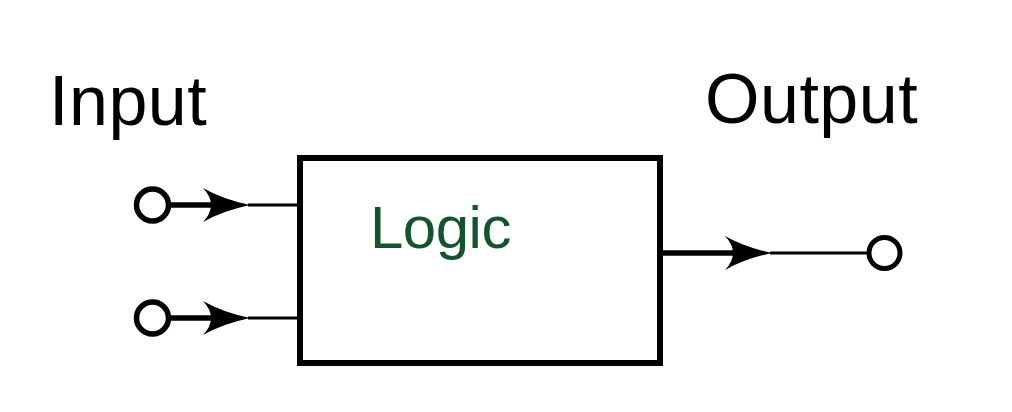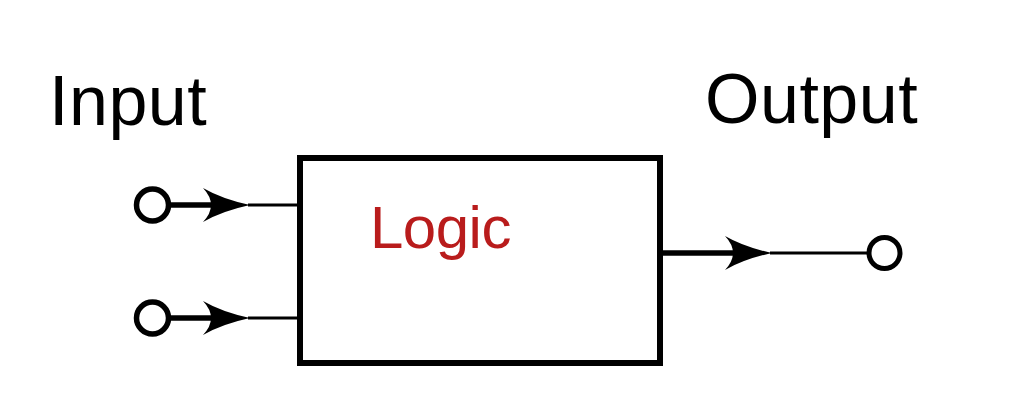--- a/index.html
+++ b/index.html
@@ -33,21 +33,21 @@
   }
   .input-label  { left: 49px;  top: 66px; }
   .output-label { left: 705px; top: 64px; }
   .box-label {
     position: absolute;
     left: 370px;
     top: 194px;
     font-size: 60px;
     line-height: 67px;
     letter-spacing: -0.5px;
-    color: #b91c1c;
+    color: #14532d;
     white-space: nowrap;
   }
 </style>
 </head>
 <body>
 
 <div class="canvas">
 
   <svg class="shapes" viewBox="0 0 1012 412" xmlns="http://www.w3.org/2000/svg">
 

